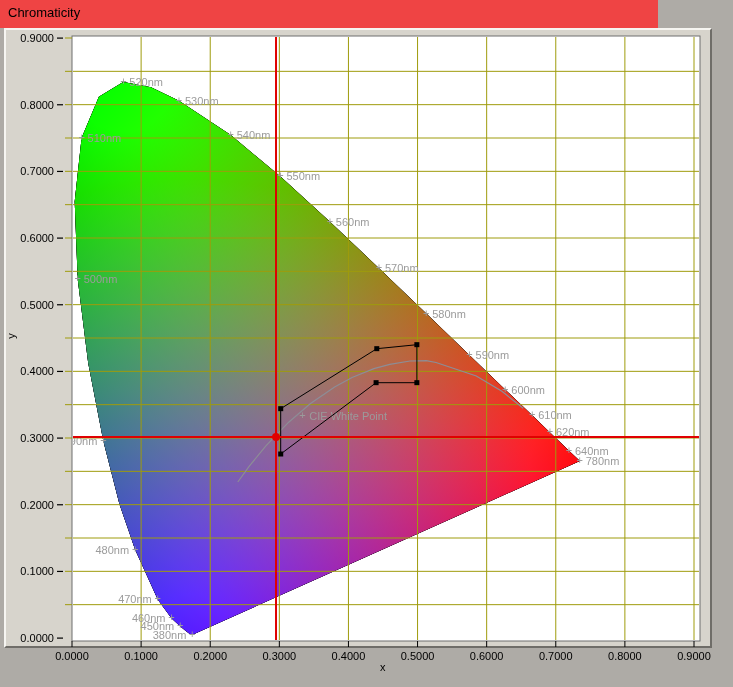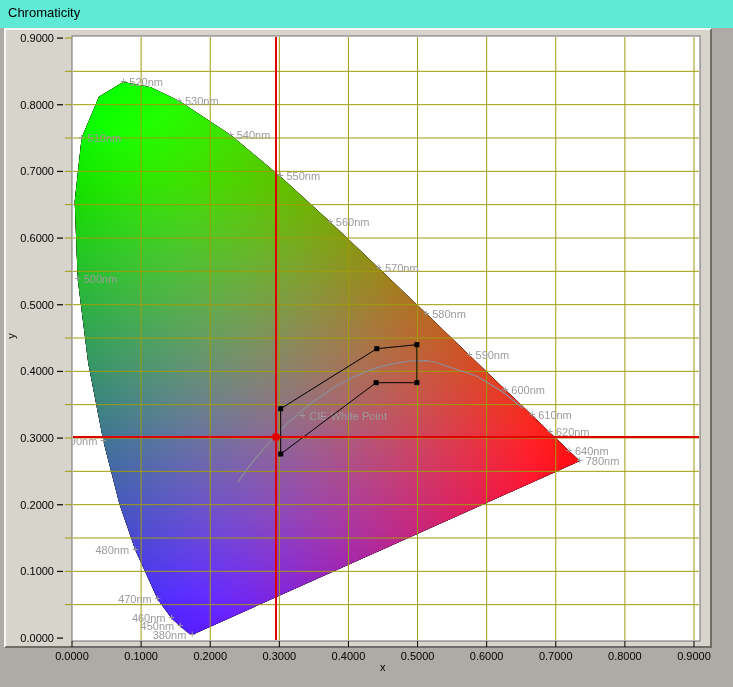--- a/index.html
+++ b/index.html
@@ -2,22 +2,22 @@
 <html><head>
 <meta charset="utf-8">
 <style>
   html,body{margin:0;padding:0;}
   body{
     width:733px;height:687px;position:relative;overflow:hidden;
     background:#aeaba6;
     font-family:"Liberation Sans", sans-serif;
   }
   .titlebar{
-    position:absolute;left:0;top:0;width:733px;height:28px;
-    background:#5eead4;color:#000;font-size:13px;line-height:26px;
+    position:absolute;left:0;top:0;width:658px;height:28px;
+    background:#ef4444;color:#000;font-size:13px;line-height:26px;
     padding-left:8px;box-sizing:border-box;
   }
   .panel{
     position:absolute;left:4px;top:28px;width:708px;height:620px;
     box-sizing:border-box;
     background:#d7d4cc;
     border-top:2px solid #f6f5f1;border-left:2px solid #f6f5f1;
     border-right:2px solid #6f6d68;border-bottom:2px solid #6f6d68;
   }
   svg{position:absolute;left:0;top:0;}

